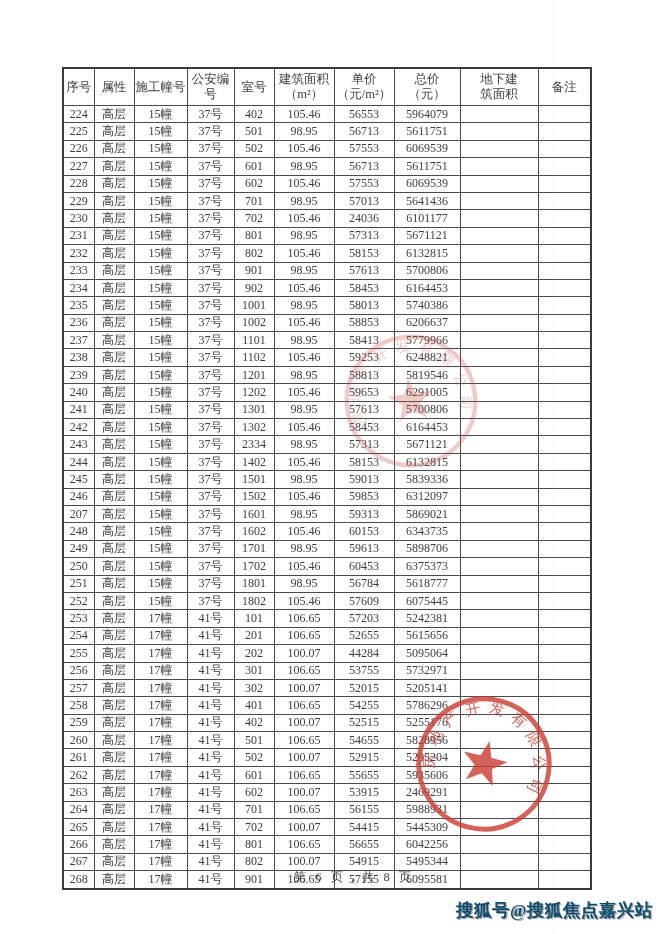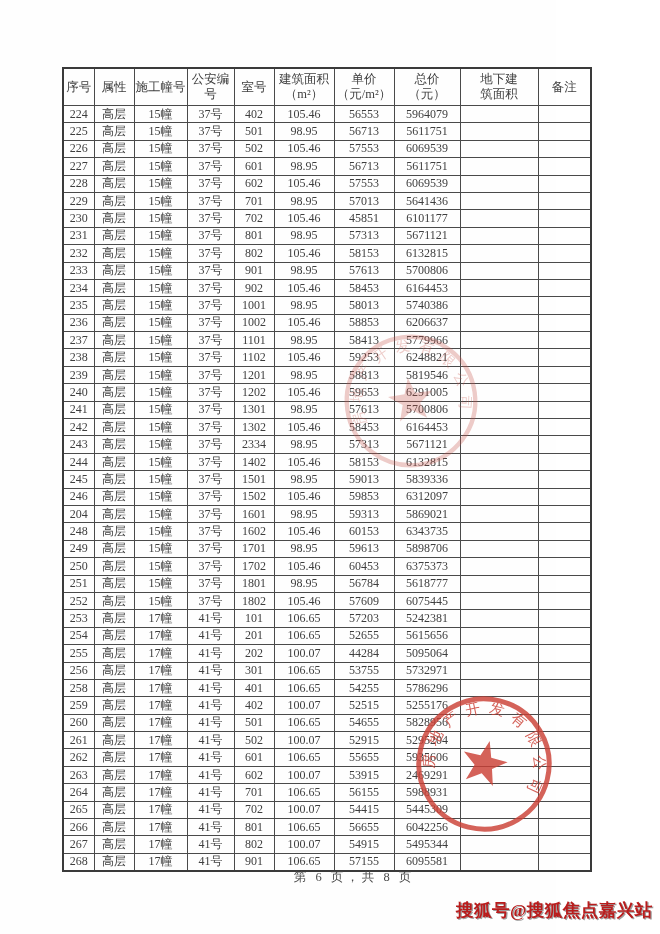--- a/index.html
+++ b/index.html
@@ -70,21 +70,21 @@
     letter-spacing: 3px;
     color: #4c4c4c;
     z-index: 2;
     margin-left: 28px;
   }
   .watermark {
     position: absolute;
     left: 456px; top: 898px;
     font-size: 17.5px;
     font-weight: bold;
-    color: #b91c1c;
+    color: #0c4a6e;
     letter-spacing: 0.5px;
     text-shadow: 1.3px 1px 0 rgba(95,95,95,0.6);
     filter: blur(0.35px);
     z-index: 6;
     white-space: nowrap;
   }
 </style>
 </head>
 <body>
 
@@ -195,21 +195,21 @@
           <td></td>
           <td></td>
         </tr>
         <tr>
           <td>230</td>
           <td>高层</td>
           <td>15幢</td>
           <td>37号</td>
           <td>702</td>
           <td>105.46</td>
-          <td>45851</td>
+          <td>24036</td>
           <td>6101177</td>
           <td></td>
           <td></td>
         </tr>
         <tr>
           <td>231</td>
           <td>高层</td>
           <td>15幢</td>
           <td>37号</td>
           <td>801</td>
@@ -393,21 +393,21 @@
           <td>15幢</td>
           <td>37号</td>
           <td>1502</td>
           <td>105.46</td>
           <td>59853</td>
           <td>6312097</td>
           <td></td>
           <td></td>
         </tr>
         <tr>
-          <td>204</td>
+          <td>207</td>
           <td>高层</td>
           <td>15幢</td>
           <td>37号</td>
           <td>1601</td>
           <td>98.95</td>
           <td>59313</td>
           <td>5869021</td>
           <td></td>
           <td></td>
         </tr>
@@ -509,20 +509,32 @@
         </tr>
         <tr>
           <td>256</td>
           <td>高层</td>
           <td>17幢</td>
           <td>41号</td>
           <td>301</td>
           <td>106.65</td>
           <td>53755</td>
           <td>5732971</td>
+          <td></td>
+          <td></td>
+        </tr>
+        <tr>
+          <td>257</td>
+          <td>高层</td>
+          <td>17幢</td>
+          <td>41号</td>
+          <td>302</td>
+          <td>100.07</td>
+          <td>52015</td>
+          <td>5205141</td>
           <td></td>
           <td></td>
         </tr>
         <tr>
           <td>258</td>
           <td>高层</td>
           <td>17幢</td>
           <td>41号</td>
           <td>401</td>
           <td>106.65</td>

